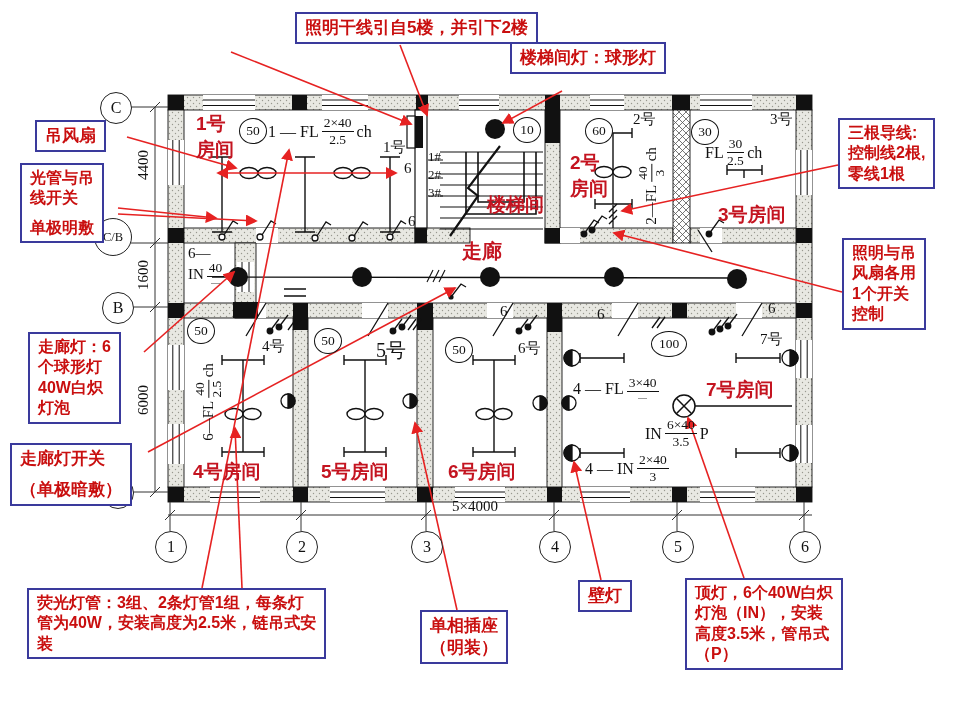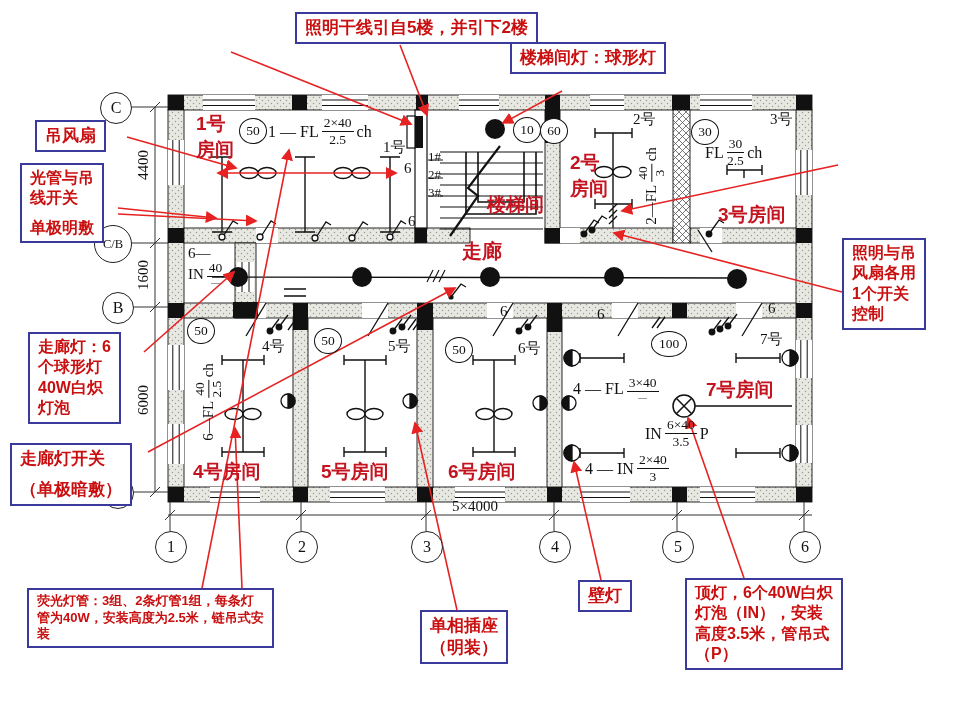--- a/index.html
+++ b/index.html
@@ -291,38 +291,38 @@
       <line x1="202" y1="588" x2="289" y2="150" marker-end="url(#arr)"></line>
       <line x1="242" y1="588" x2="235" y2="428" marker-end="url(#arr)"></line>
       <line x1="457" y1="610" x2="415" y2="423" marker-end="url(#arr)"></line>
       <line x1="601" y1="580" x2="574" y2="462" marker-end="url(#arr)"></line>
       <line x1="744" y1="578" x2="688" y2="418" marker-end="url(#arr)"></line>
       <line x1="218" y1="173" x2="396" y2="173" marker-start="url(#arr)" marker-end="url(#arr)"></line>
     </g>
   </svg>
 
   <div class="gb" style="left:100px;top:92px">C</div>
-  <div class="gb small" style="left:94px;top:225px">C/B</div>
+  <div class="gb small" style="left:94px;top:218px">C/B</div>
   <div class="gb" style="left:102px;top:292px">B</div>
   <div class="gb" style="left:102px;top:477px"></div>
   <div class="gb" style="left:155px;top:531px">1</div>
   <div class="gb" style="left:286px;top:531px">2</div>
   <div class="gb" style="left:411px;top:531px">3</div>
   <div class="gb" style="left:539px;top:531px">4</div>
   <div class="gb" style="left:662px;top:531px">5</div>
   <div class="gb" style="left:789px;top:531px">6</div>
 
   <div class="vdim" style="left:143px;top:165px">4400</div>
   <div class="vdim" style="left:143px;top:275px">1600</div>
   <div class="vdim" style="left:143px;top:400px">6000</div>
   <div class="dim" style="left:452px;top:498px">5×4000</div>
 
   <div class="cv" style="left:239px;top:118px">50</div>
   <div class="cv" style="left:513px;top:117px">10</div>
-  <div class="cv" style="left:540px;top:118px">60</div>
+  <div class="cv" style="left:585px;top:118px">60</div>
   <div class="cv" style="left:691px;top:119px">30</div>
   <div class="cv" style="left:187px;top:318px">50</div>
   <div class="cv" style="left:314px;top:328px">50</div>
   <div class="cv" style="left:445px;top:337px">50</div>
   <div class="cv wide" style="left:651px;top:331px">100</div>
 
   <div class="pf" style="left:268px;top:116px">
     <span>1 — FL</span>
     <span class="frac">
         <span class="fnum">2×40</span>
@@ -392,21 +392,21 @@
   <div class="pl" style="left:428px;top:167px;font-size:13px">2#</div>
   <div class="pl" style="left:428px;top:185px;font-size:13px">3#</div>
 
   <div class="pl" style="left:404px;top:160px;font-size:15px">6</div>
   <div class="pl" style="left:408px;top:213px;font-size:15px">6</div>
   <div class="pl" style="left:500px;top:303px;font-size:15px">6</div>
   <div class="pl" style="left:597px;top:306px;font-size:15px">6</div>
   <div class="pl" style="left:768px;top:300px;font-size:15px">6</div>
 
   <div class="pl" style="left:262px;top:337px;font-size:15px">4号</div>
-  <div class="pl" style="left:388px;top:337px;font-size:15px">5号</div>
+  <div class="pl" style="left:376px;top:337px;font-size:20px">5号</div>
   <div class="pl" style="left:518px;top:339px;font-size:15px">6号</div>
   <div class="pl" style="left:760px;top:330px;font-size:15px">7号</div>
 
   <div class="rl" style="left:196px;top:111px">
     <div>1号</div>
       <div>房间</div>
   </div>
   <div class="rl" style="left:570px;top:150px">
     <div>2号</div>
       <div>房间</div>
@@ -426,37 +426,42 @@
     <div>楼梯间灯：球形灯</div>
   </div>
   <div class="ann" style="left:35px;top:120px">
     <div>吊风扇</div>
   </div>
   <div class="ann" style="left:20px;top:163px;font-size:16px">
     <div>光管与吊</div>
     <div>线开关</div>
     <div class="gap-top">单极明敷</div>
   </div>
+  <div class="ann" style="left:838px;top:118px;font-size:16px">
+    <div>三根导线:</div>
+    <div>控制线2根,</div>
+    <div>零线1根</div>
+  </div>
   <div class="ann" style="left:842px;top:238px;font-size:16px">
     <div>照明与吊</div>
     <div>风扇各用</div>
     <div>1个开关</div>
     <div>控制</div>
   </div>
   <div class="ann" style="left:28px;top:332px;font-size:16px">
     <div>走廊灯：6</div>
     <div>个球形灯</div>
     <div>40W白炽</div>
     <div>灯泡</div>
   </div>
   <div class="ann" style="left:10px;top:443px">
     <div>走廊灯开关</div>
     <div class="gap-top">（单极暗敷）</div>
   </div>
-  <div class="ann" style="left:27px;top:588px;font-size:13px">
+  <div class="ann" style="left:27px;top:588px;font-size:16px">
     <div>荧光灯管：3组、2条灯管1组，每条灯</div>
     <div>管为40W，安装高度为2.5米，链吊式安</div>
     <div>装</div>
   </div>
   <div class="ann" style="left:420px;top:610px;text-align:left">
     <div>单相插座</div>
     <div>（明装）</div>
   </div>
   <div class="ann" style="left:578px;top:580px">
     <div>壁灯</div>

